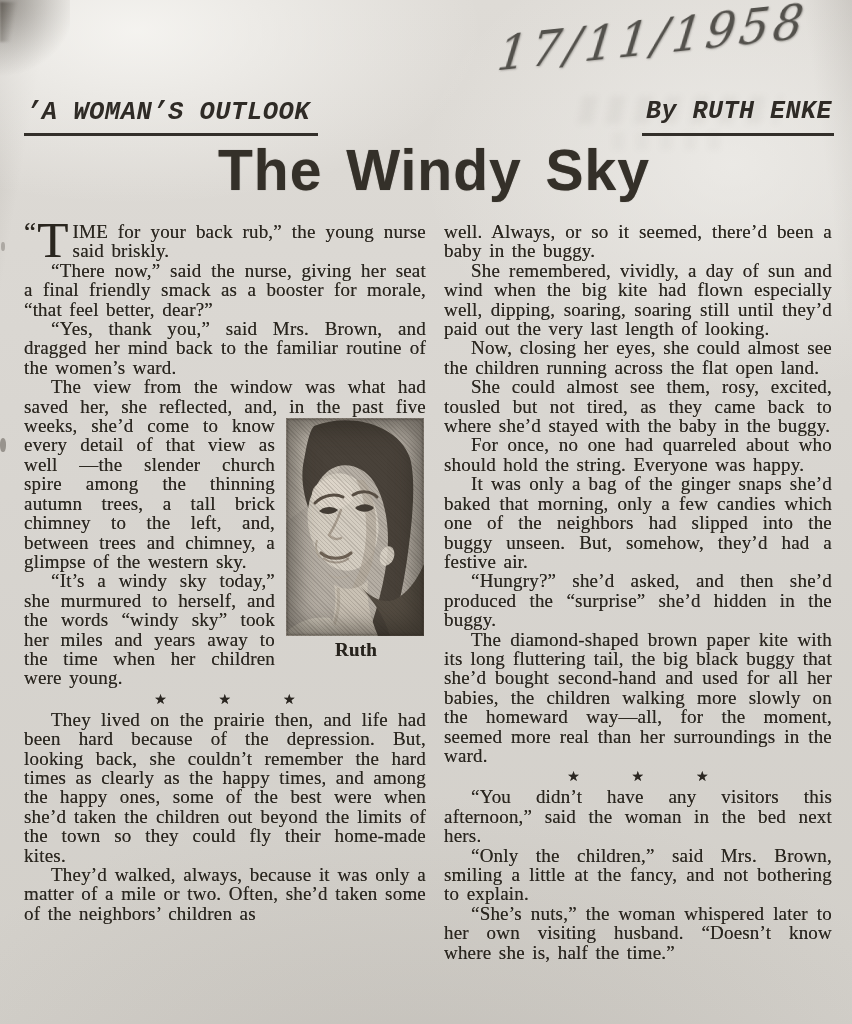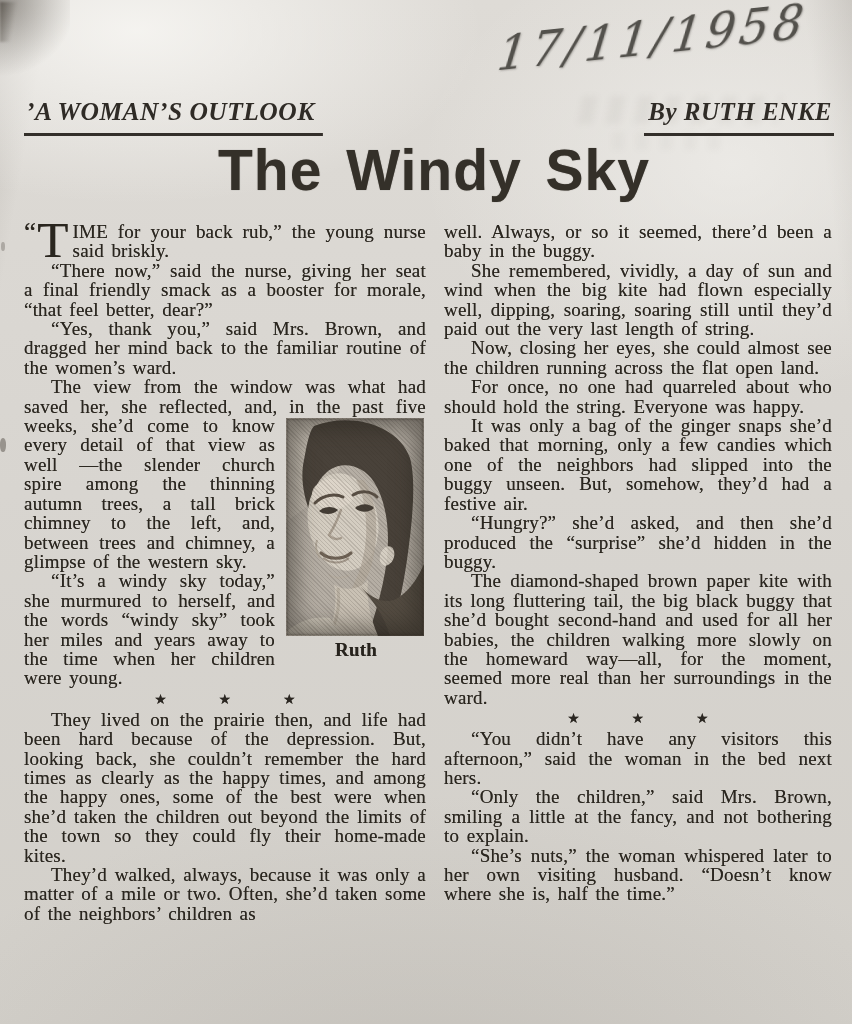--- a/index.html
+++ b/index.html
@@ -35,21 +35,21 @@
     position:absolute;top:10px;right:44px;
     font-family:"DejaVu Serif", serif;font-style:italic;
     font-size:47px;letter-spacing:4px;color:#53514c;
     transform:rotate(-6deg) skewX(-13deg);
     filter:blur(0.4px);
     text-shadow:1px 1px 2px rgba(74,72,66,0.35);
   }
   
   .masthead{position:absolute;top:97px;left:24px;right:18px;
     display:flex;justify-content:space-between;align-items:flex-end;
-    font-family:Liberation Serif, serif;font-style:italic;font-weight:700;color:#2f2b26;text-align:right;}
+    font-family:Liberation Mono, monospace;font-style:italic;font-weight:700;color:#2f2b26;text-align:right;}
   .kicker{font-size:26px;letter-spacing:.5px;border-bottom:3px solid #332f2a;padding:0 8px 6px 2px;transform:scaleX(.98);transform-origin:left;}
   .byline{font-size:25px;letter-spacing:.5px;border-bottom:3px solid #332f2a;padding:0 2px 7px 4px;}
   
   .title{position:absolute;top:142px;left:16px;right:0;margin:0;
     text-align:center;font-family:"Liberation Sans", sans-serif;
     font-weight:700;font-size:57px;line-height:1;letter-spacing:1px;word-spacing:7px;
     color:#343029;text-shadow:0 0 1px rgba(52,48,41,0.55);}
   
   .body{position:absolute;top:222px;left:24px;display:flex;gap:18px;}
   .col{text-align:justify;font-size:19px;line-height:19.4px;letter-spacing:.2px;word-spacing:2.5px;
@@ -132,22 +132,23 @@
         <span>past five weeks, she’d come to know every detail of that view as well —the slender church spire among the thinning autumn trees, a tall brick chimney to the left, and, between trees and chimney, a glimpse of the western sky.</span></p>
 
       <p>“It’s a windy sky today,” she murmured to herself, and the words “windy sky” took her miles and years away to the time when her children were young.</p>
       <div class="stars">★ ★ ★</div>
       <p>They lived on the prairie then, and life had been hard because of the depression. But, looking back, she couldn’t remember the hard times as clearly as the happy times, and among the happy ones, some of the best were when she’d taken the children out beyond the limits of the town so they could fly their home-made kites.</p>
       <p>They’d walked, always, because it was only a matter of a mile or two.  Often, she’d taken some of the neighbors’ children as</p>
     </div>
 
     <div class="col col-right">
       <p style="text-indent:0">well.  Always, or so it seemed, there’d been a baby in the buggy.</p>
-      <p>She remembered, vividly, a day of sun and wind when the big kite had flown especially well, dipping, soaring, soaring still until they’d paid out the very last length of string.</p>
+      <p>She remembered, vividly, a day of sun and wind when the big kite had flown especially well, dipping, soaring, soaring still until they’d paid out the very last length of looking.</p>
       <p>Now, closing her eyes, she could almost see the children running across the flat open land.</p>
+      <p>She could almost see them, rosy, excited, tousled but not tired, as they came back to where she’d stayed with the baby in the buggy.</p>
       <p>For once, no one had quarreled about who should hold the string.  Everyone was happy.</p>
       <p>It was only a bag of the ginger snaps she’d baked that morning, only a few candies which one of the neighbors had slipped into the buggy unseen.  But, somehow, they’d had a festive air.</p>
       <p>“Hungry?” she’d asked, and then she’d produced the “surprise” she’d hidden in the buggy.</p>
       <p>The diamond-shaped brown paper kite with its long fluttering tail, the big black buggy that she’d bought second-hand and used for all her babies, the children walking more slowly on the homeward way—all, for the moment, seemed more real than her surroundings in the ward.</p>
       <div class="stars">★ ★ ★</div>
       <p>“You didn’t have any visitors this afternoon,” said the woman in the bed next hers.</p>
       <p>“Only the children,” said Mrs. Brown, smiling a little at the fancy, and not bothering to explain.</p>
       <p>“She’s nuts,” the woman whispered later to her own visiting husband.  “Doesn’t know where she is, half the time.”</p>
     </div>
 

